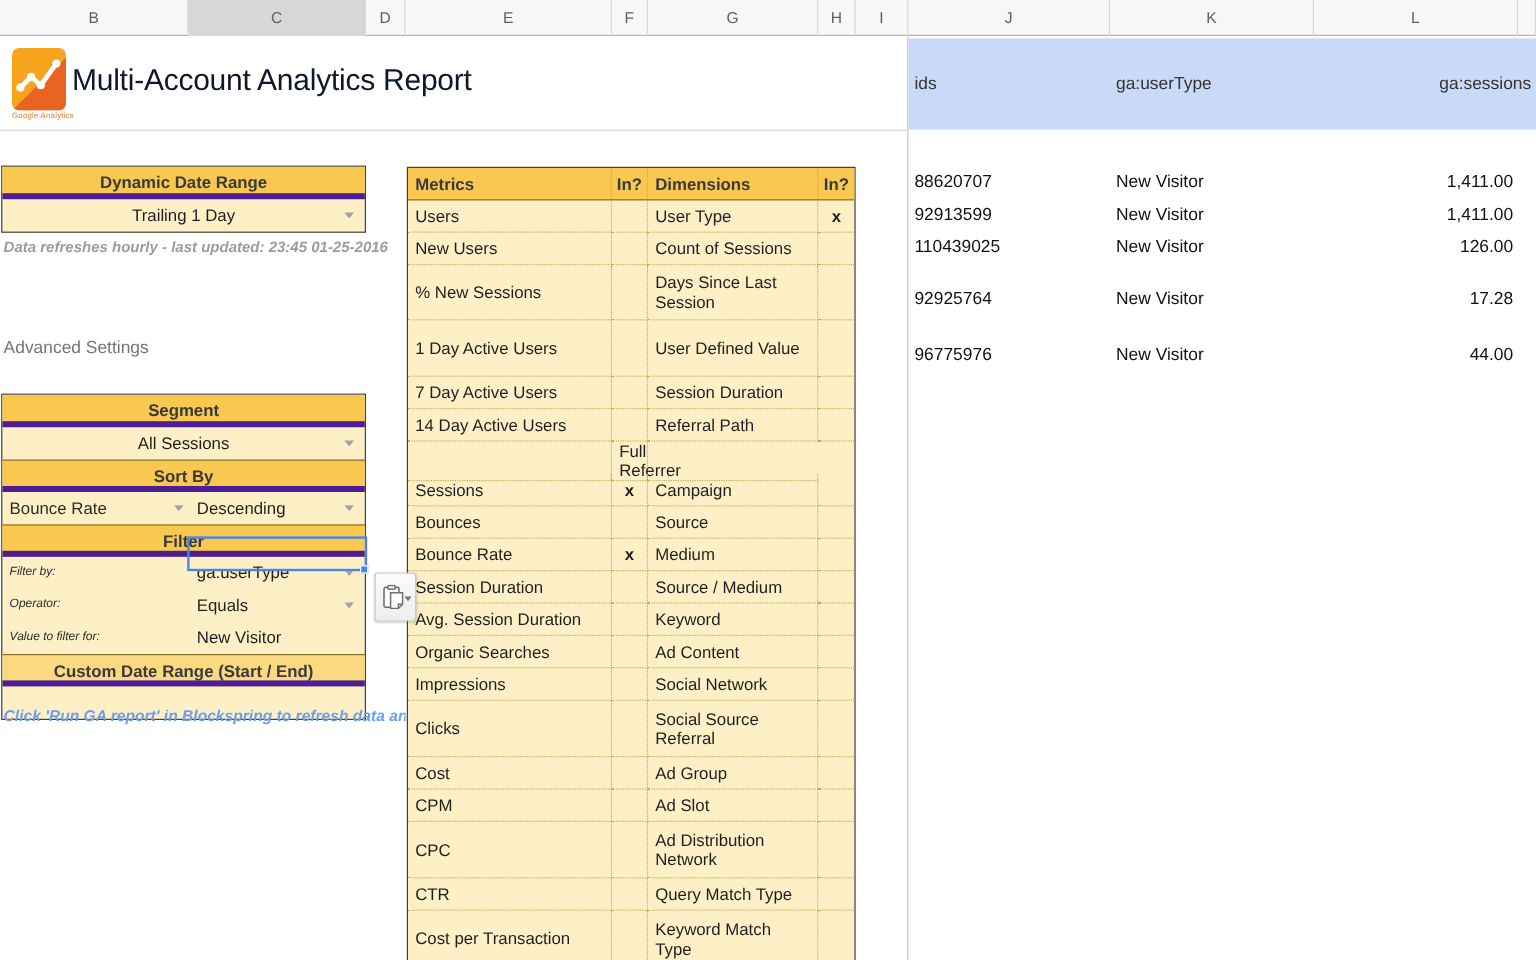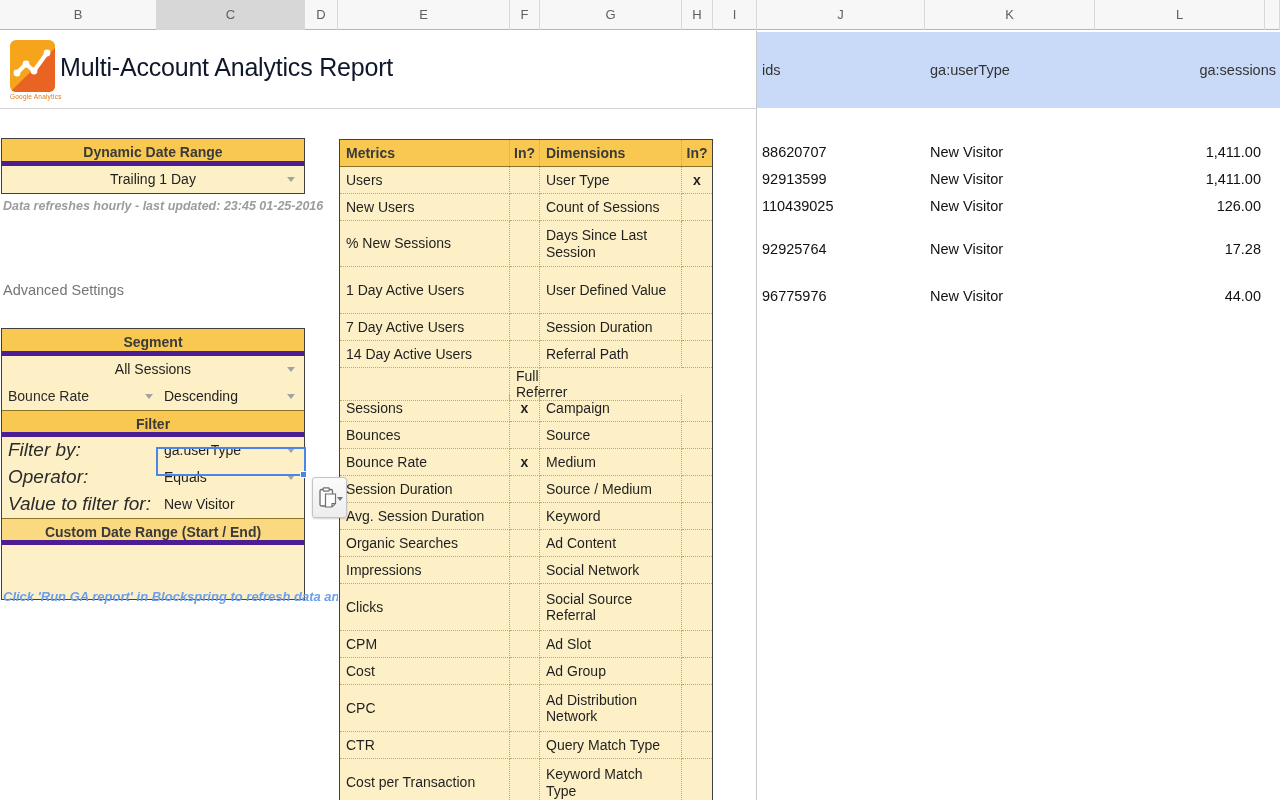--- a/index.html
+++ b/index.html
@@ -26,21 +26,21 @@
   .bh { position:absolute; top:0; height:76px; line-height:76px; font-size:14.5px; color:#333; }
 
   
   .panel { position:absolute; border:1px solid #404040; background:#fdf0c7; }
   .prow { position:relative; width:100%; height:27px; line-height:26px; font-size:14px; color:#1f1f1f; }
   .prow.gold { background:#f8c851; border-top:1px solid #8d7327; border-bottom:5px solid #4c1d95;
                font-weight:bold; color:#3a3a3a; text-align:center; }
   .prow.gold:first-child { border-top:none; }
   .prow.gold2 { background:#fbd980; }
   .prow.center { text-align:center; }
-  .lbl { position:absolute; left:6px; top:0; font-style:italic; font-size:19px; color:#2b2b2b; }
+  .lbl { position:absolute; left:6px; top:0; font-style:italic; font-size:10px; color:#2b2b2b; }
   .val { position:absolute; left:162px; top:0; }
   .arr { position:absolute; top:11px; width:0; height:0;
          border-left:4.5px solid transparent; border-right:4.5px solid transparent;
          border-top:5.5px solid #a3a3a3; }
   .arr.r { right:9px; }
 
   .note { position:absolute; left:3px; font-size:12.5px; font-style:italic; font-weight:bold; color:#9c9c9c; white-space:nowrap; }
   .advlbl { position:absolute; left:3px; top:275px; height:30px; line-height:30px; font-size:14.5px; color:#757575; }
   .linknote { position:absolute; left:3px; top:583px; width:335px; height:27px; line-height:27px;
               font-size:13px; font-style:italic; font-weight:bold; color:#6d9eeb;
@@ -139,20 +139,21 @@
 
   <div class="note" style="top:193px;height:27px;line-height:27px">Data refreshes hourly - last updated: 23:45 01-25-2016</div>
   <div class="advlbl">Advanced Settings</div>
 
   <div class="panel" style="left:1px;top:328px;width:304px;height:272px">
     <div class="prow gold">Segment</div>
     <div class="prow center">
       <span>All Sessions</span>
       <span class="arr r"></span>
     </div>
+    <div class="prow gold">Sort By</div>
     <div class="prow">
       <span class="lbl" style="font-style:normal;font-size:14px">Bounce Rate</span>
       <span class="arr" style="left:143px"></span>
       <span class="val">Descending</span>
       <span class="arr r"></span>
     </div>
     <div class="prow gold">Filter</div>
     <div class="prow">
       <span class="lbl">Filter by:</span>
       <span class="val">ga:userType</span>
@@ -276,29 +277,29 @@
       <div class="mc d">Social Network</div>
       <div class="mc c"></div>
     </div>
     <div class="mrow t47">
       <div class="mc m">Clicks</div>
       <div class="mc c"></div>
       <div class="mc d">Social Source Referral</div>
       <div class="mc c"></div>
     </div>
     <div class="mrow">
+      <div class="mc m">Cost</div>
+      <div class="mc c"></div>
+      <div class="mc d">Ad Group</div>
+      <div class="mc c"></div>
+    </div>
+    <div class="mrow">
       <div class="mc m">CPM</div>
       <div class="mc c"></div>
       <div class="mc d">Ad Slot</div>
-      <div class="mc c"></div>
-    </div>
-    <div class="mrow">
-      <div class="mc m">Cost</div>
-      <div class="mc c"></div>
-      <div class="mc d">Ad Group</div>
       <div class="mc c"></div>
     </div>
     <div class="mrow t47">
       <div class="mc m">CPC</div>
       <div class="mc c"></div>
       <div class="mc d">Ad Distribution Network</div>
       <div class="mc c"></div>
     </div>
     <div class="mrow">
       <div class="mc m">CTR</div>

